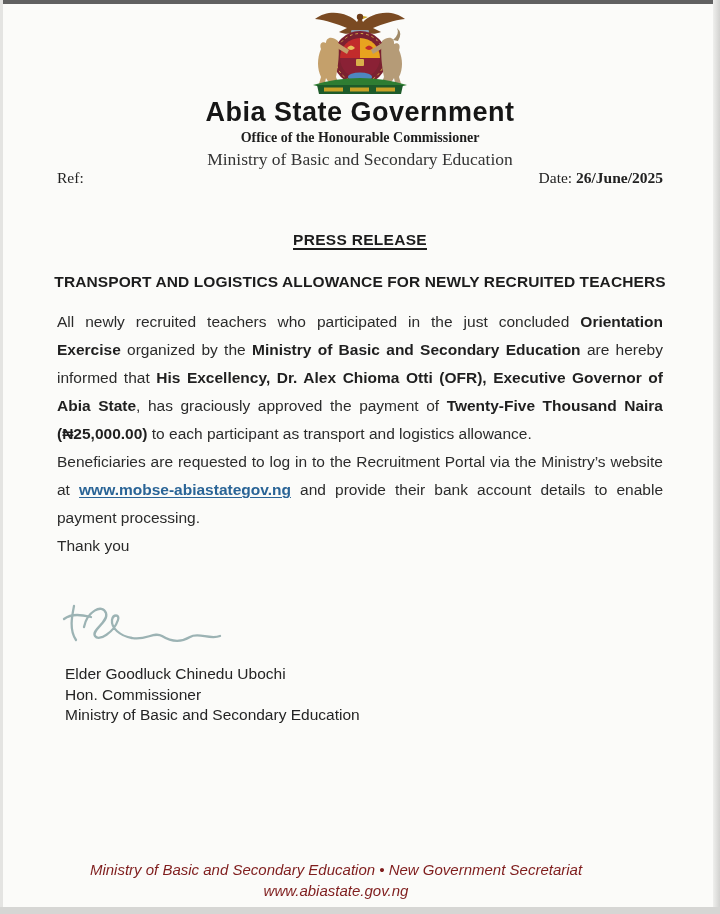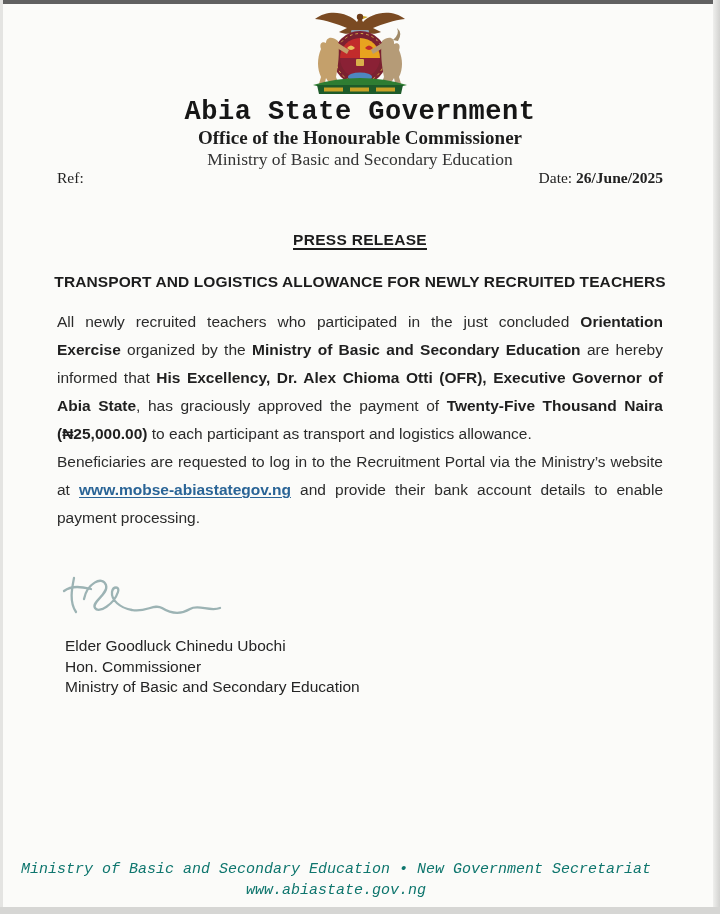--- a/index.html
+++ b/index.html
@@ -12,27 +12,27 @@
   }
   
   .edge-top{position:absolute;top:0;left:0;width:720px;height:4px;background:#616161;z-index:5;}
   .edge-right{position:absolute;top:0;right:0;width:7px;height:914px;background:linear-gradient(to right,#efefed,#d2d2d0);z-index:5;}
   .edge-bottom{position:absolute;bottom:0;left:0;width:720px;height:7px;background:#d6d6d4;z-index:5;}
   .edge-left{position:absolute;top:0;left:0;width:3px;height:914px;background:#e4e4e2;z-index:5;}
 
   .letterhead{text-align:center;padding-top:7px;}
   .crest{display:block;margin:0 auto;}
   .gov-title{
-    font-family:Liberation Mono, monospace;
+    font-family:Liberation Sans, sans-serif;
     font-size:27px;font-weight:bold;letter-spacing:.5px;color:#161616;
     margin-top:1px;line-height:28px;
   }
   .office-line{
     font-family:"Liberation Serif","DejaVu Serif",serif;
-    font-size:19px;font-weight:bold;color:#1d1d1d;line-height:20px;margin-top:2px;
+    font-size:14px;font-weight:bold;color:#1d1d1d;line-height:20px;margin-top:2px;
   }
   .ministry-line{
     font-family:"Liberation Serif","DejaVu Serif",serif;
     font-size:17.5px;color:#333;line-height:20px;margin-top:1px;
   }
   .meta-row{
     display:flex;justify-content:space-between;
     padding:0 57px;
     font-family:Liberation Serif, serif;
     font-size:15.5px;color:#222;
@@ -60,22 +60,22 @@
   }
   .thanks{margin:0;text-align:left;}
   .sig-wrap{padding-left:60px;margin-top:34px;height:58px;}
   .signatory{
     padding-left:57px;margin-top:12px;
     font-size:15.5px;line-height:20.5px;color:#242424;margin-left:8px;
   }
   .doc-footer{
     position:absolute;left:0;bottom:13px;width:672px;
     text-align:center;
-    font-family:Liberation Mono, monospace;
-    font-style:italic;font-size:15px;line-height:20.5px;color:#0f766e;
+    font-family:Liberation Sans, sans-serif;
+    font-style:italic;font-size:15px;line-height:20.5px;color:#7f1d1d;
   }
 </style>
 </head>
 <body style="--link: #2a6496;">
 
 <div class="page">
   <div class="edge-top"></div>
   <div class="edge-left"></div>
   <div class="edge-right"></div>
   <div class="edge-bottom"></div>
@@ -128,20 +128,21 @@
       <span class="bold">26/June/2025</span>
     </span>
   </div>
 
   <div class="pr-title">PRESS RELEASE</div>
   <div class="subject">TRANSPORT AND LOGISTICS ALLOWANCE FOR NEWLY RECRUITED TEACHERS</div>
 
   <div class="doc-body">
     <p><span>All newly recruited teachers who participated in the just concluded </span><span class="b">Orientation Exercise</span><span> organized by the </span><span class="b">Ministry of Basic and Secondary Education</span><span> are hereby informed that </span><span class="b">His Excellency, Dr. Alex Chioma Otti (OFR), Executive Governor of Abia State</span><span>, has graciously approved the payment of </span><span class="b">Twenty-Five Thousand Naira (₦25,000.00)</span><span> to each participant as transport and logistics allowance.</span></p>
     <p><span>Beneficiaries are requested to log in to the Recruitment Portal via the Ministry’s website at </span><span class="b lnk">www.mobse-abiastategov.ng</span><span> and provide their bank account details to enable payment processing.</span></p>
+    <p class="thanks">Thank you</p>
   </div>
 
   <div class="sig-wrap">
     <svg width="170" height="56" viewBox="0 0 170 56" aria-hidden="true">
       <g fill="none" stroke="#9cb3b4" stroke-width="2.3" stroke-linecap="round">
         <path d="M14,12 C12,22 9,36 16,46"></path>
         <path d="M4,25 C12,19 22,21 31,23"></path>
         <path d="M24,33 C27,18 42,9 46,19 C49,28 31,36 35,42 C39,48 54,38 58,26 C60,20 53,20 52,26 C51,34 60,42 72,44 C86,47 94,37 102,42 C110,47 120,49 130,43 C138,38 150,46 160,42"></path>
       </g>
     </svg>

